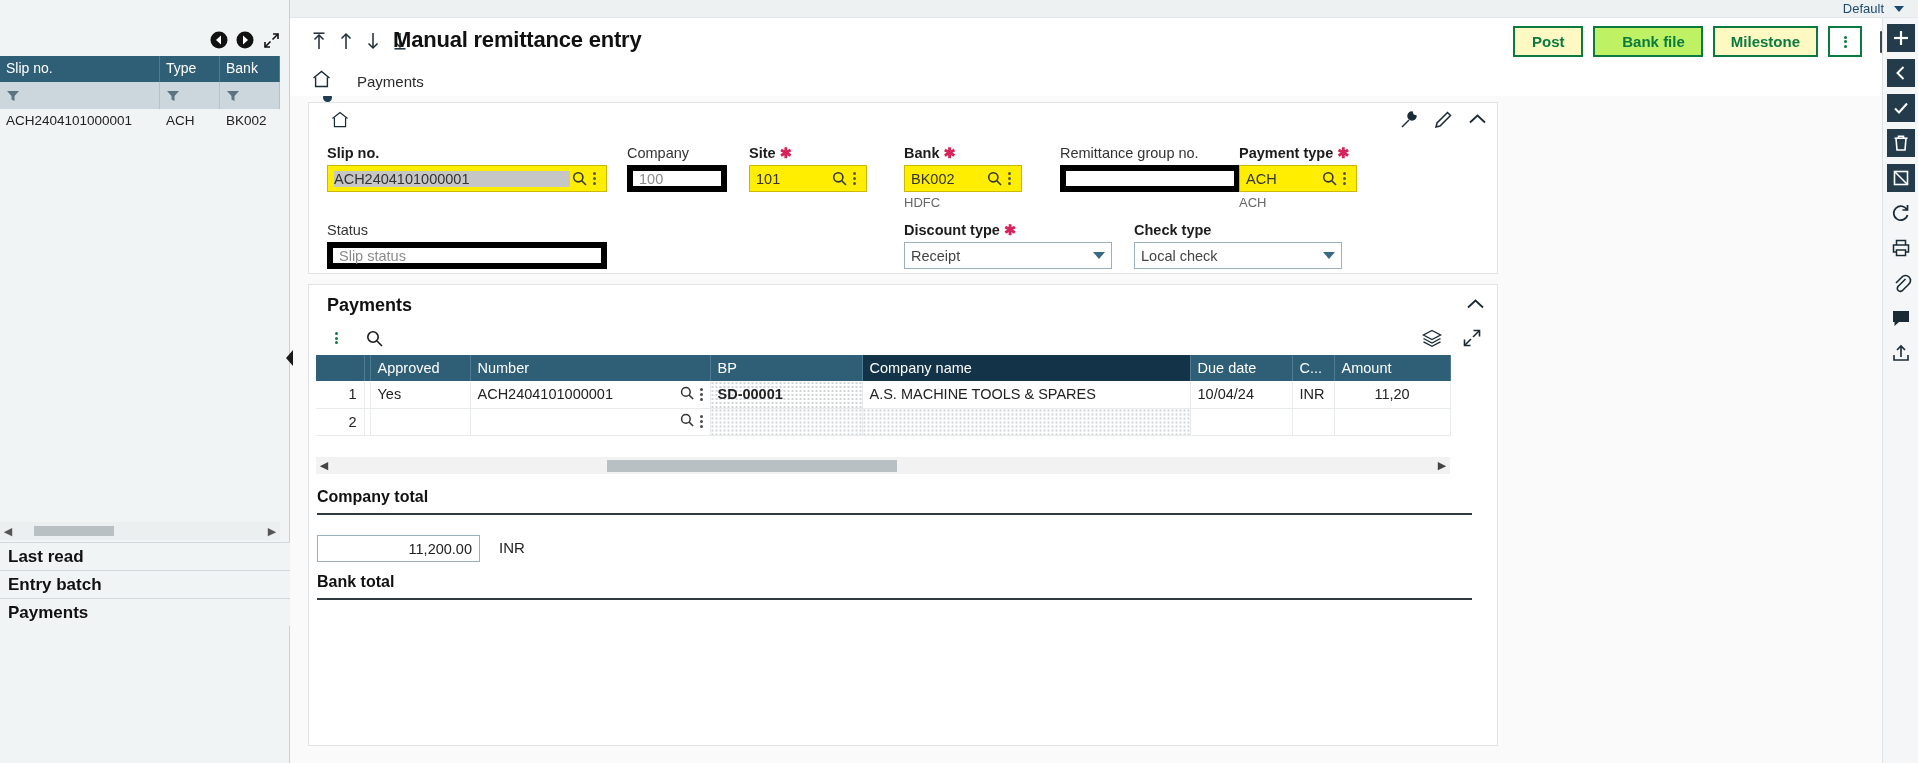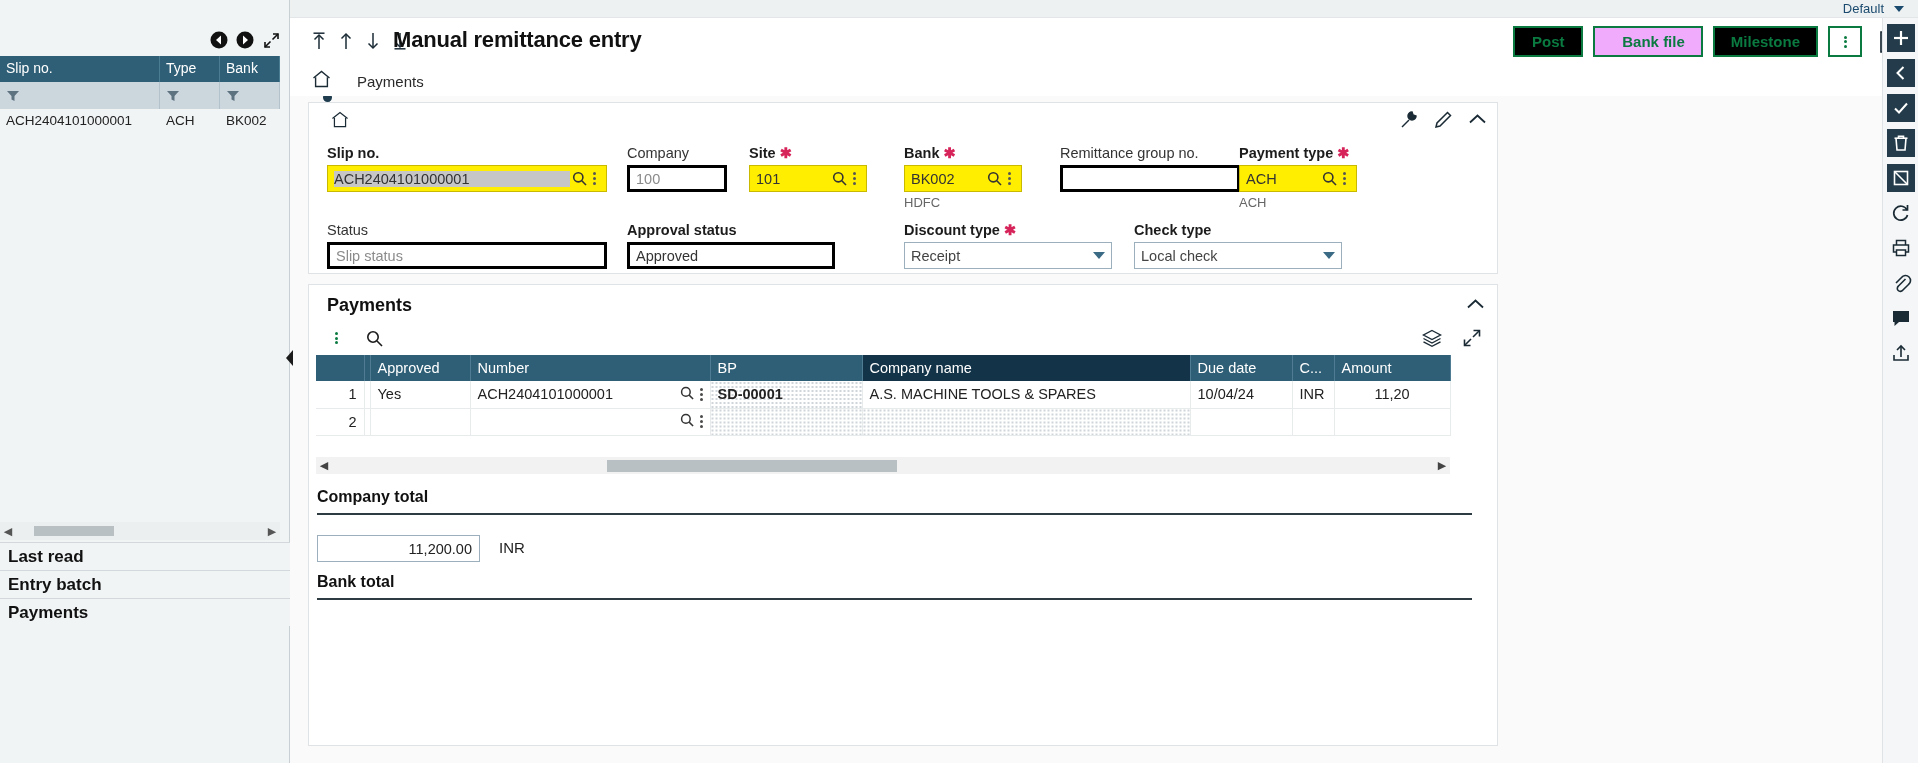--- a/index.html
+++ b/index.html
@@ -81,24 +81,24 @@
   }
   #hdr-icons { position: absolute; left: 20px; top: 12px; display:flex; gap: 9px; align-items:center;}
   .hicon { width: 18px; height: 22px; display:flex; align-items:center; justify-content:center; cursor:pointer;}
   #page-title {
     position: absolute; left: 103px; top: 9px; font-size: 22px; font-weight: bold; color: #111;
     letter-spacing: -0.2px;
   }
   #hdr-actions { position: absolute; right: 12px; top: 8px; display:flex; gap: 10px; align-items:center; }
   .btn {
     height: 31px; min-width: 70px; padding: 0 16px; font-size: 15px; font-weight: bold;
-    display:flex; align-items:center; justify-content:center; cursor:pointer; background:#000000;
+    display:flex; align-items:center; justify-content:center; cursor:pointer; background:#fef9c3;
   }
   .btn-outline { border: 2px solid #0a7a41; color: #0a7a41; }
-  .btn-yellow { border: 2px solid #0a7a41; background: #f0abfc; color: #0a7a41; padding-left: 27px; }
+  .btn-yellow { border: 2px solid #0a7a41; background: #bef264; color: #0a7a41; padding-left: 27px; }
   .btn-kebab {
     width: 34px; height: 31px; border: 2px solid #0a7a41; display:flex; align-items:center; justify-content:center; cursor:pointer;
   }
   .kdot { width:3px;height:3px;border-radius:50%;background:#0a7a41;margin:1.5px 0; }
   #exit-icon { width: 30px; height: 30px; display:flex;align-items:center;justify-content:center;cursor:pointer; margin-left: 4px;}
 
   
   #breadcrumb {
     position: absolute; left: 290px; top: 66px; width: 1628px; height: 30px; background: #fff;
     display:flex; align-items:center; gap: 12px; padding-left: 22px;
@@ -121,21 +121,21 @@
   #card-top { left: 18px; top: 6px; width: 1190px; height: 172px; }
   #card-top-icons { position:absolute; right: 10px; top: 6px; display:flex; gap: 14px; align-items:center;}
   .ci { width: 20px; height: 20px; display:flex;align-items:center;justify-content:center;cursor:pointer;}
   #home-small { position: absolute; left: 22px; top: 8px; }
 
   .field { position: absolute; }
   .flabel { font-size: 14.5px; color: #333; margin-bottom: 4px; white-space: nowrap; }
   .flabel.bold { font-weight: bold; color: #1c1c1c; }
   .req { color: #d6245a; font-weight: bold; }
   .fin {
-    height: 27px; border: 3px solid #000000; background: #fff; display:flex; align-items:center;
+    height: 27px; border: 6px solid #000000; background: #fff; display:flex; align-items:center;
     font-size: 14.5px; color: #333; padding: 0 6px; position: relative;
   }
   .fin.yellow { background: #ffee00; border: 1px solid #c9b900; }
   .fin .val { flex: 1; white-space: nowrap; overflow: hidden; }
   .fin .val.sel { background: #c6c6c6; }
   .fin .val.ph { color: #8b8b8b; }
   .magnify { width: 18px; display:flex; align-items:center; justify-content:center; cursor:pointer;}
   .kebab3 { width: 12px; display:flex; flex-direction:column; align-items:center; justify-content:center; cursor:pointer;}
   .kebab3 i { width:3px;height:3px;border-radius:50%;background:#6a6a6a;margin:1px 0; display:block;}
   .fin.yellow .kebab3 i { background: #555; }
@@ -484,26 +484,20 @@
       <div class="subnote">ACH</div>
     </div>
 
     <div class="field" style="left:18px; top:119px; width:280px;">
       <div class="flabel">Status</div>
       <div class="fin">
         <span class="val ph">Slip status</span>
       </div>
     </div>
 
-    <div class="field" style="left:318px; top:119px; width:208px;">
-      <div class="flabel bold">Approval status</div>
-      <div class="fin">
-        <span class="val">Approved</span>
-      </div>
-    </div>
 
     <div class="field" style="left:595px; top:119px; width:208px;">
       <div class="flabel bold">
         <span>Discount type</span>
         <span class="req">✱</span>
       </div>
       <div class="fsel">
         <span>Receipt</span>
         <span class="caret-dn"></span>
       </div>

